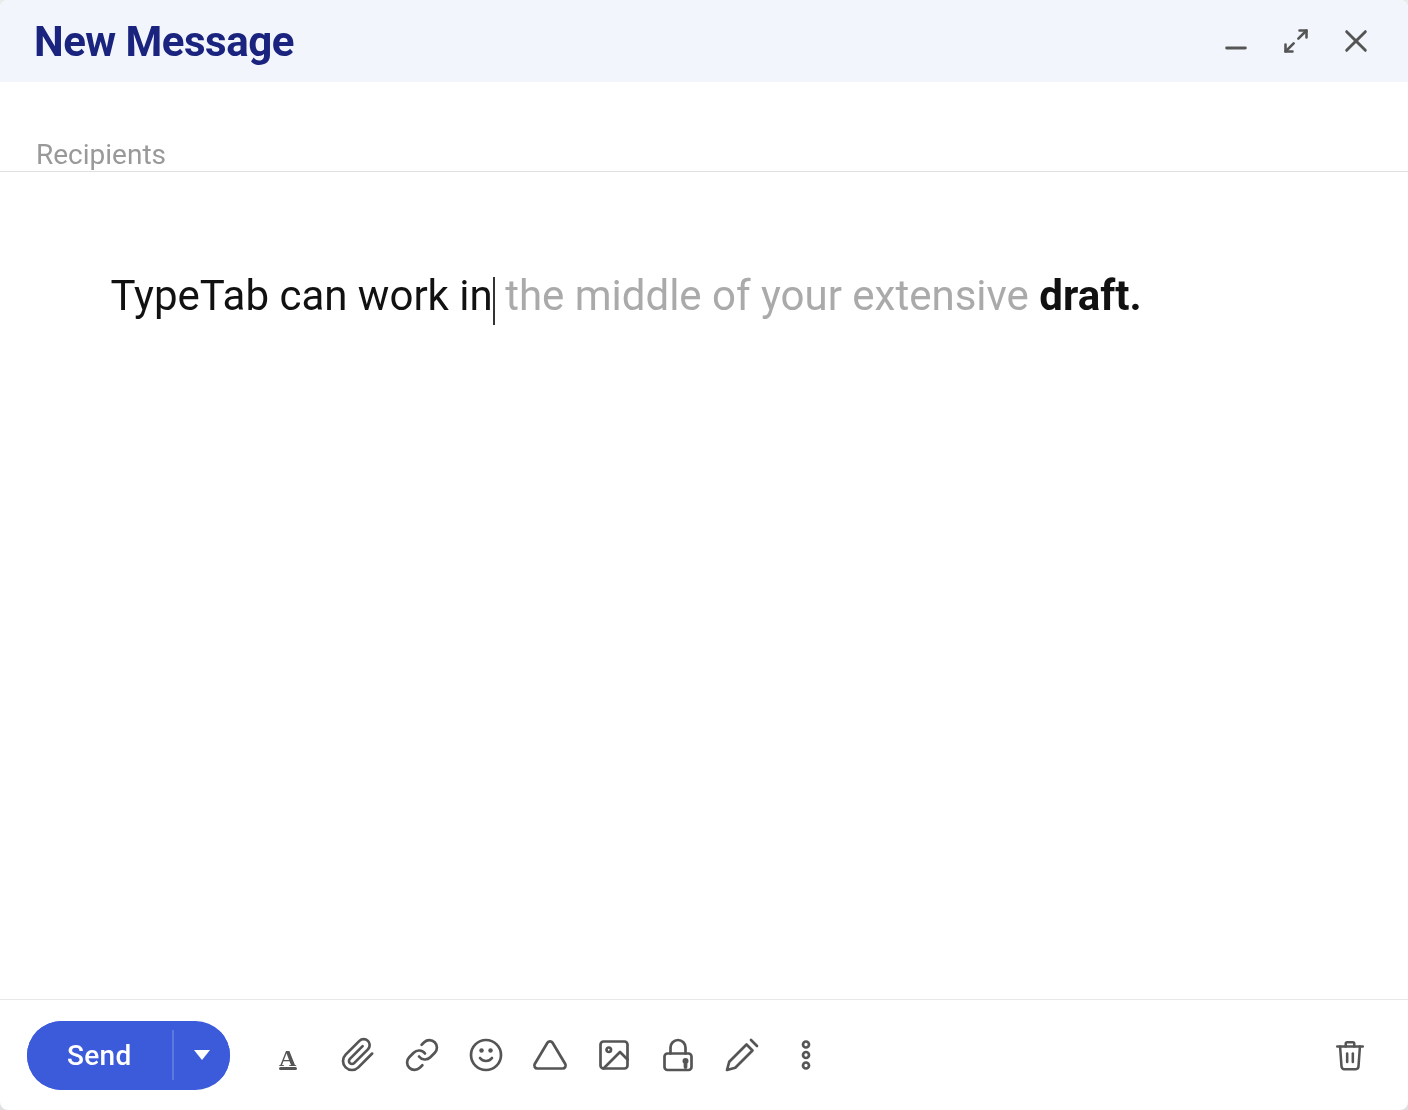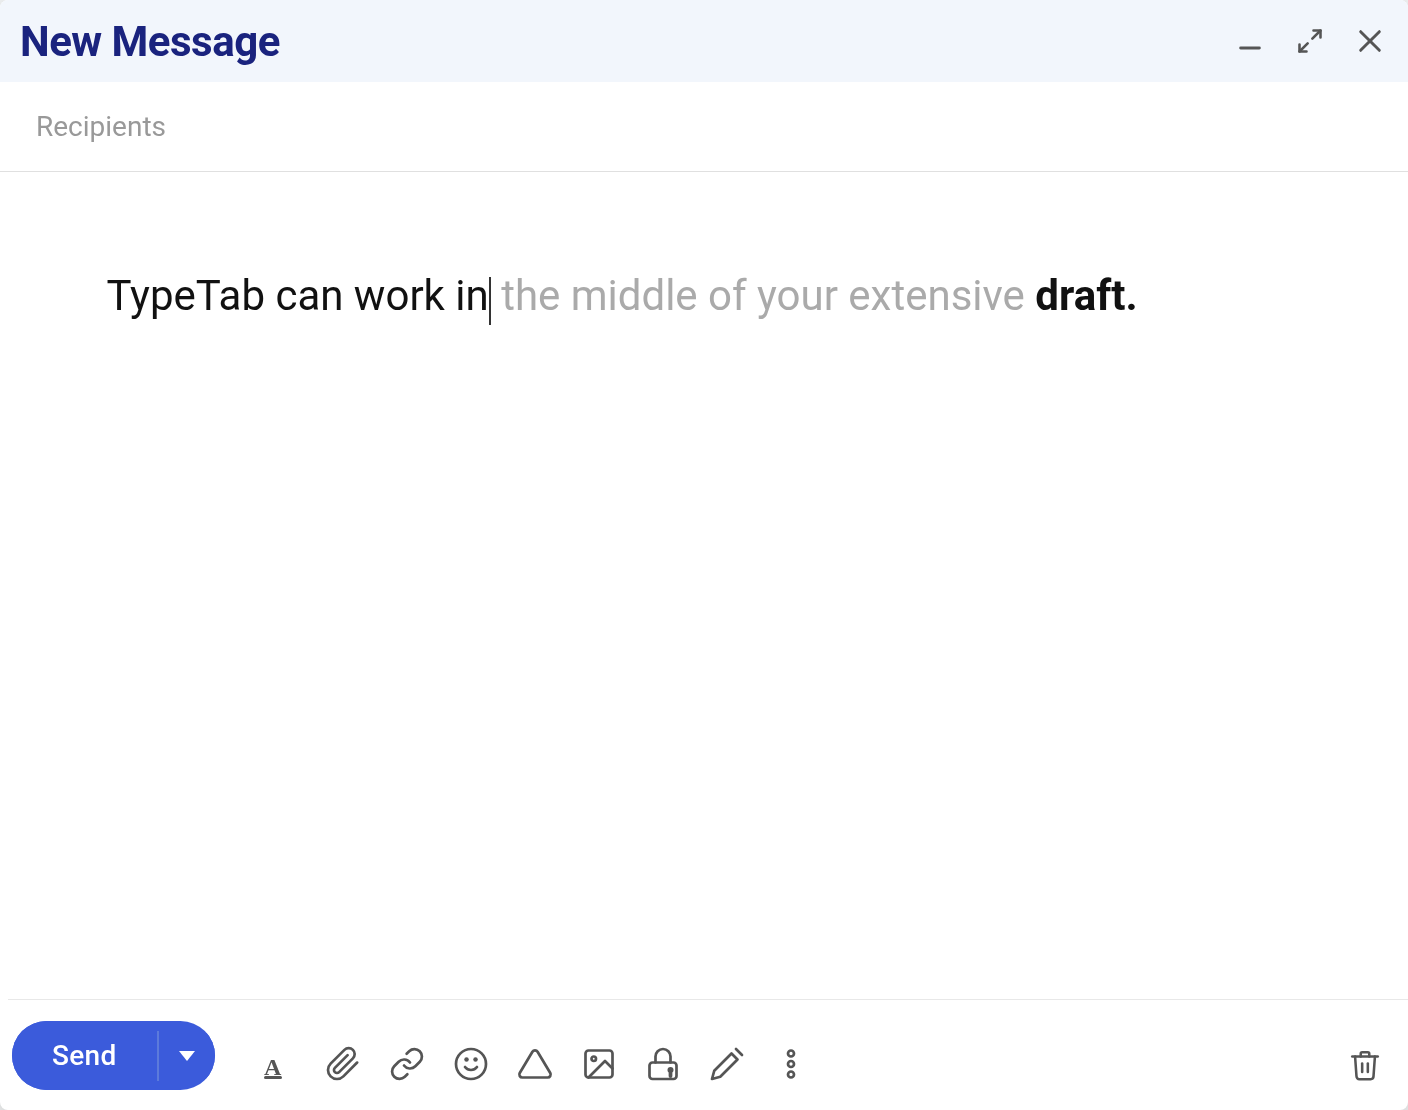--- a/index.html
+++ b/index.html
@@ -24,21 +24,21 @@
       border-radius: 8px;
       box-shadow: 0 8px 30px rgba(0,0,0,0.2);
       display: flex;
       flex-direction: column;
       overflow: hidden;
     }
 
     
     .compose-header {
       background: #f2f6fc;
-      padding: 0 20px;
+      padding: 0 34px;
       height: 82px;
       display: flex;
       align-items: center;
       justify-content: space-between;
       flex-shrink: 0;
     }
 
     .compose-title {
       font-size: 42px;
       font-weight: 700;
@@ -63,21 +63,21 @@
       display: flex;
       align-items: center;
       justify-content: center;
     }
 
     
     .compose-field {
       padding: 0 36px;
       height: 90px;
       display: flex;
-      align-items: center;
+      align-items: flex-end;
       border-bottom: 1px solid #e0e0e0;
       flex-shrink: 0;
     }
 
     .compose-field input {
       border: none;
       outline: none;
       font-size: 28px;
       color: #333;
       width: 100%;
@@ -85,24 +85,23 @@
       font-family: inherit;
     }
 
     .compose-field input::placeholder {
       color: #999;
     }
 
     
     .compose-body {
       flex: 1;
-      padding: 36px 36px 0 36px;
+      padding: 36px 36px 0 48px;
       overflow-y: auto;
       border-bottom: 1px solid #e8e8e8;
-      margin-left: 8px;
     }
 
     .compose-body-text {
       font-size: 42px;
       line-height: 1.4;
       color: #222;
       white-space: pre-wrap;
       word-break: break-word;
     }
 
@@ -123,23 +122,23 @@
       color: #aaa;
     }
 
     .bold-text {
       color: #111;
       font-weight: 700;
     }
 
     
     .compose-toolbar {
-      padding: 20px 12px;
-      display: flex;
-      align-items: flex-end;
+      padding: 20px 27px;
+      display: flex;
+      align-items: center;
       gap: 0;
       flex-shrink: 0;
       height: 110px;
     }
 
     
     .send-btn-group {
       display: flex;
       align-items: center;
       border-radius: 50px;

